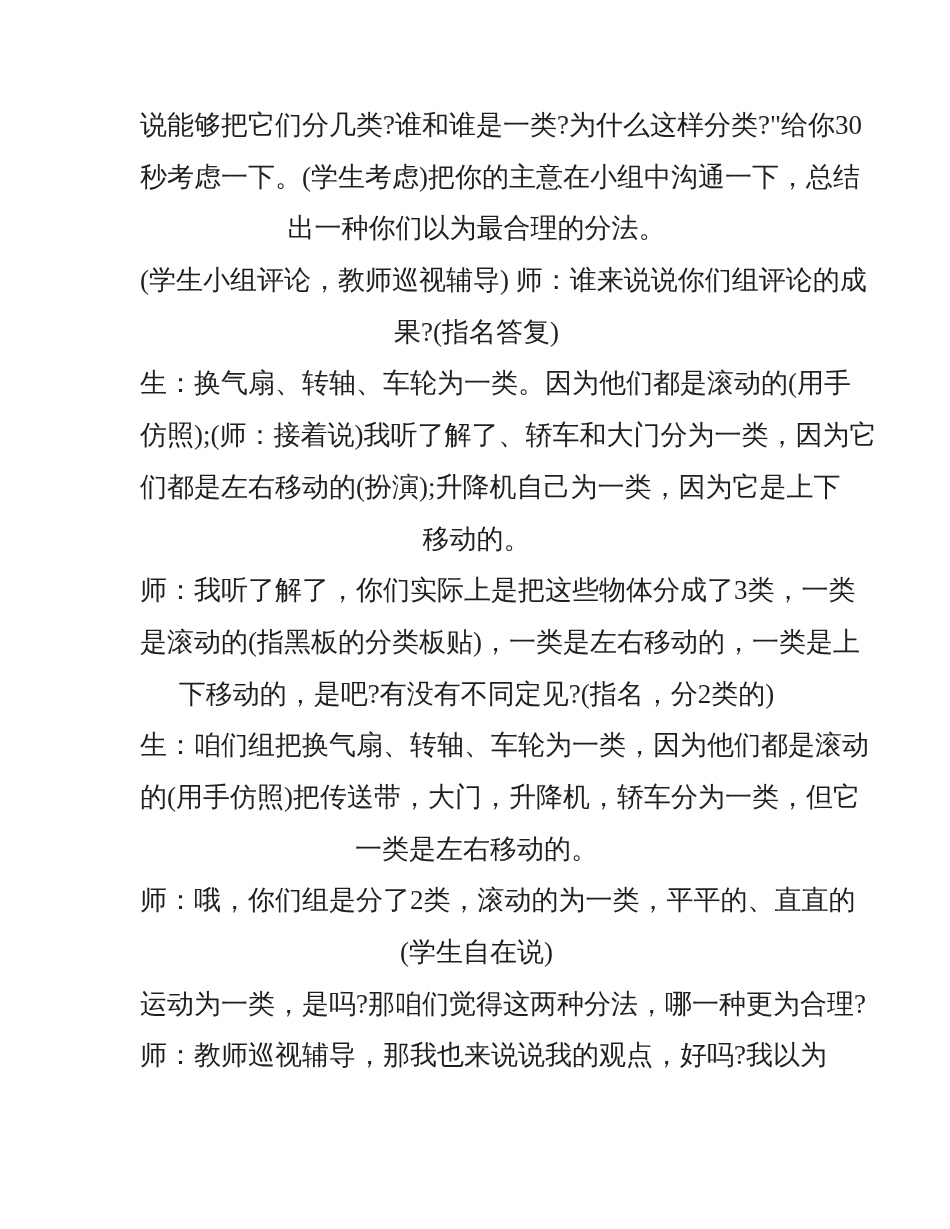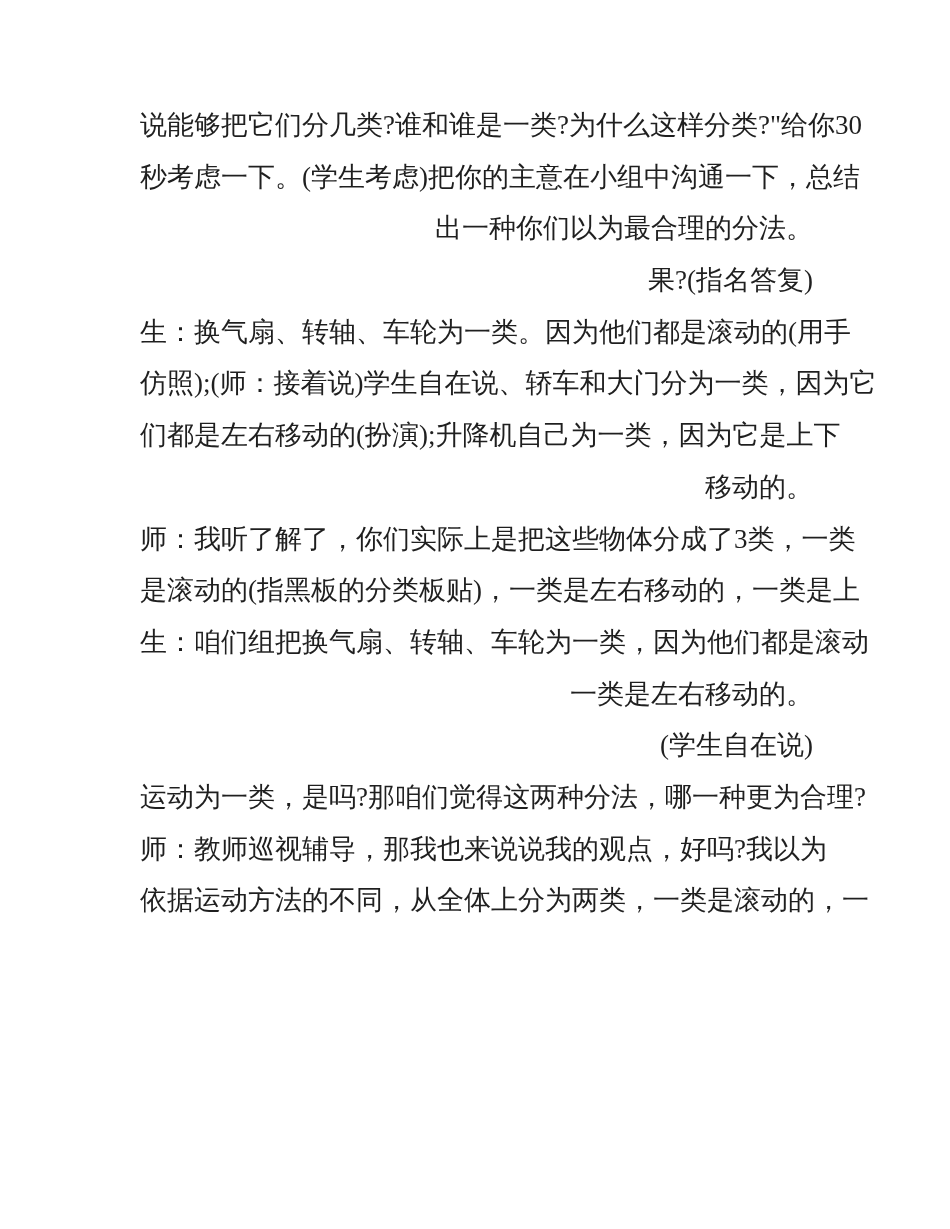--- a/index.html
+++ b/index.html
@@ -22,43 +22,46 @@
   }
   .textblock {
     width: 673px;
   }
   .line {
     height: 51.7px;
     line-height: 51.7px;
     font-size: 27px;
     color: #1f1f1f;
     white-space: nowrap;
-    text-align: right;
+    text-align: center;
     overflow: visible;
   }
   .line.j {
     text-align: justify;
     text-align-last: justify;
   }
 </style>
 </head>
 <body>
 
 <div class="page">
   <div class="textblock">
     <div class="line j">说能够把它们分几类?谁和谁是一类?为什么这样分类?"给你30</div>
     <div class="line j">秒考虑一下。(学生考虑)把你的主意在小组中沟通一下，总结</div>
     <div class="line">出一种你们以为最合理的分法。</div>
+    <div class="line j">(学生小组评论，教师巡视辅导) 师：谁来说说你们组评论的成</div>
     <div class="line">果?(指名答复)</div>
     <div class="line j">生：换气扇、转轴、车轮为一类。因为他们都是滚动的(用手</div>
-    <div class="line j">仿照);(师：接着说)学生自在说、轿车和大门分为一类，因为它</div>
+    <div class="line j">仿照);(师：接着说)我听了解了、轿车和大门分为一类，因为它</div>
     <div class="line j">们都是左右移动的(扮演);升降机自己为一类，因为它是上下</div>
     <div class="line">移动的。</div>
     <div class="line j">师：我听了解了，你们实际上是把这些物体分成了3类，一类</div>
     <div class="line j">是滚动的(指黑板的分类板贴)，一类是左右移动的，一类是上</div>
+    <div class="line">下移动的，是吧?有没有不同定见?(指名，分2类的)</div>
     <div class="line j">生：咱们组把换气扇、转轴、车轮为一类，因为他们都是滚动</div>
+    <div class="line j">的(用手仿照)把传送带，大门，升降机，轿车分为一类，但它</div>
     <div class="line">一类是左右移动的。</div>
+    <div class="line j">师：哦，你们组是分了2类，滚动的为一类，平平的、直直的</div>
     <div class="line">(学生自在说)</div>
     <div class="line j">运动为一类，是吗?那咱们觉得这两种分法，哪一种更为合理?</div>
     <div class="line j">师：教师巡视辅导，那我也来说说我的观点，好吗?我以为</div>
-    <div class="line j">依据运动方法的不同，从全体上分为两类，一类是滚动的，一</div>
   </div>
 </div>
 
 </body></html>

